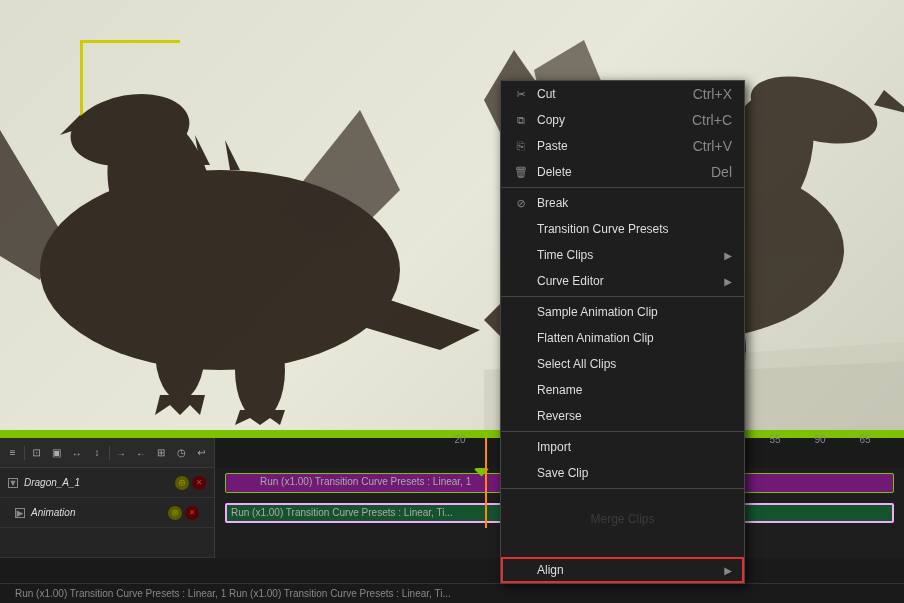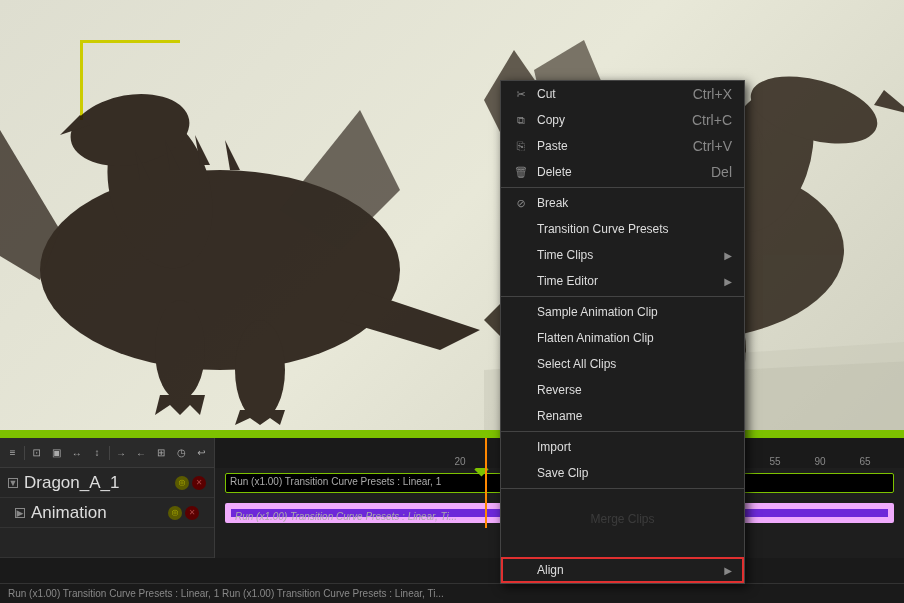--- a/index.html
+++ b/index.html
@@ -76,21 +76,22 @@
     .track-expand {
       width: 10px; height: 10px;
       border: 1px solid #888;
       display: flex; align-items: center; justify-content: center;
       font-size: 9px; color: #888;
       cursor: pointer;
     }
 
     .track-name {
       color: #ddd;
-      font-size: 17px;
+      font-size: 10px;
+      font-style: italic;
     }
 
     .track-icons {
       display: flex; gap: 3px; margin-left: auto;
     }
 
     .track-icon-btn {
       width: 14px; height: 14px;
       border-radius: 50%;
       display: flex; align-items: center; justify-content: center;
@@ -105,46 +106,46 @@
       position: absolute;
       left: 215px; top: 0;
       right: 0; bottom: 0;
       overflow: hidden;
     }
 
     .clip-bar {
       position: absolute;
       top: 5px; left: 0;
       height: 20px;
-      background: #000000;
+      background: #701a75;
       border: 1px solid #7dc200;
       border-radius: 2px;
       right: 0;
+      padding-left: 30px;
     }
 
     .clip-bar-sub {
       position: absolute;
       top: 35px; left: 0;
       height: 20px;
-      background: #6d28d9;
-      border: 6px solid #f0abfc;
+      background: #14532d;
+      border: 2px solid #f0abfc;
       border-radius: 2px;
       right: 0;
-      font-style: italic;
     }
 
     
     .status-bar {
       position: absolute;
       bottom: 0; left: 0;
       width: 904px; height: 20px;
       background: #1a1a1a;
       display: flex;
       align-items: center;
-      padding: 0 8px;
+      padding: 0 15px;
       overflow: hidden;
       border-top: 1px solid #333;
     }
 
     .status-text {
       font-size: 10px;
       color: #888;
       white-space: nowrap;
     }
 
@@ -212,21 +213,21 @@
 
     .menu-separator {
       height: 1px;
       background: #444;
       margin: 2px 0;
     }
 
     
     .ruler-numbers {
       position: absolute;
-      left: 215px; top: 440px;
+      left: 215px; top: 418px;
       right: 0; height: 30px;
       display: flex;
       align-items: flex-end;
       padding-bottom: 3px;
       overflow: hidden;
     }
 
     .ruler-num {
       position: absolute;
       font-size: 10px;
@@ -463,21 +464,21 @@
   </div>
 
   <div class="menu-item">
     <div class="menu-item-icon"></div>
     <span class="menu-item-label">Time Clips</span>
     <span class="menu-item-arrow">▶</span>
   </div>
 
   <div class="menu-item">
     <div class="menu-item-icon"></div>
-    <span class="menu-item-label">Time Editor</span>
+    <span class="menu-item-label">Curve Editor</span>
     <span class="menu-item-arrow">▶</span>
   </div>
   <div class="menu-separator"></div>
 
   <div class="menu-item">
     <div class="menu-item-icon"></div>
     <span class="menu-item-label">Sample Animation Clip</span>
   </div>
 
   <div class="menu-item">
@@ -485,26 +486,26 @@
     <span class="menu-item-label">Flatten Animation Clip</span>
   </div>
 
   <div class="menu-item">
     <div class="menu-item-icon"></div>
     <span class="menu-item-label">Select All Clips</span>
   </div>
 
   <div class="menu-item">
     <div class="menu-item-icon"></div>
+    <span class="menu-item-label">Rename</span>
+  </div>
+
+  <div class="menu-item">
+    <div class="menu-item-icon"></div>
     <span class="menu-item-label">Reverse</span>
-  </div>
-
-  <div class="menu-item">
-    <div class="menu-item-icon"></div>
-    <span class="menu-item-label">Rename</span>
   </div>
   <div class="menu-separator"></div>
 
   <div class="menu-item">
     <div class="menu-item-icon"></div>
     <span class="menu-item-label">Import</span>
   </div>
 
   <div class="menu-item">
     <div class="menu-item-icon"></div>

